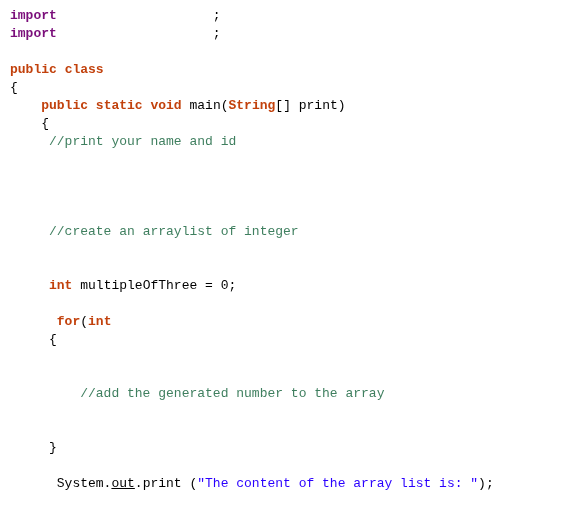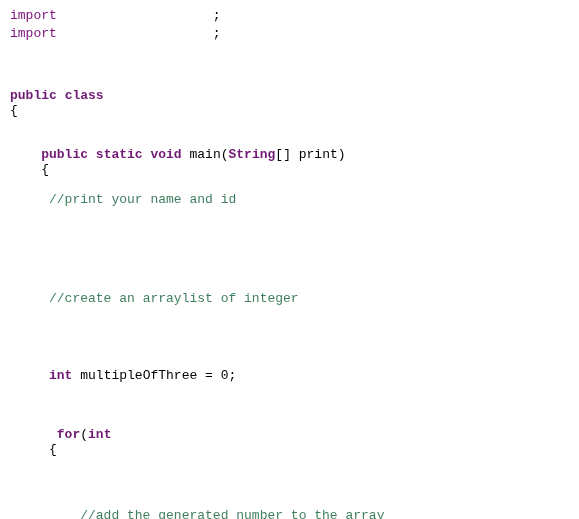--- a/index.html
+++ b/index.html
@@ -23,23 +23,23 @@
       overflow: hidden;
     }
 
     .code-line {
       display: flex;
       align-items: baseline;
       min-height: 18px;
       padding: 0 10px;
       white-space: pre;
     } 
-    .cm { color: #3f7f5f; margin-top: 12px; } 
-    .kw-blue { color: #701a75; font-weight: bold; margin-top: 26px; } 
-    .kw-import { color: #7b0f7b; font-weight: normal; }
+    .cm { color: #3f7f5f; } 
+    .kw-blue { color: #c2410c; font-weight: bold; } 
+    .kw-import { color: #7b0f7b; font-weight: bold; }
     .underline { }
     .str { color: #2a00ff; }
   </style>
 </head>
 <body>
 
 <div class="code-editor">
 
   <div class="code-line">
     <span class="kw-import">import</span>

